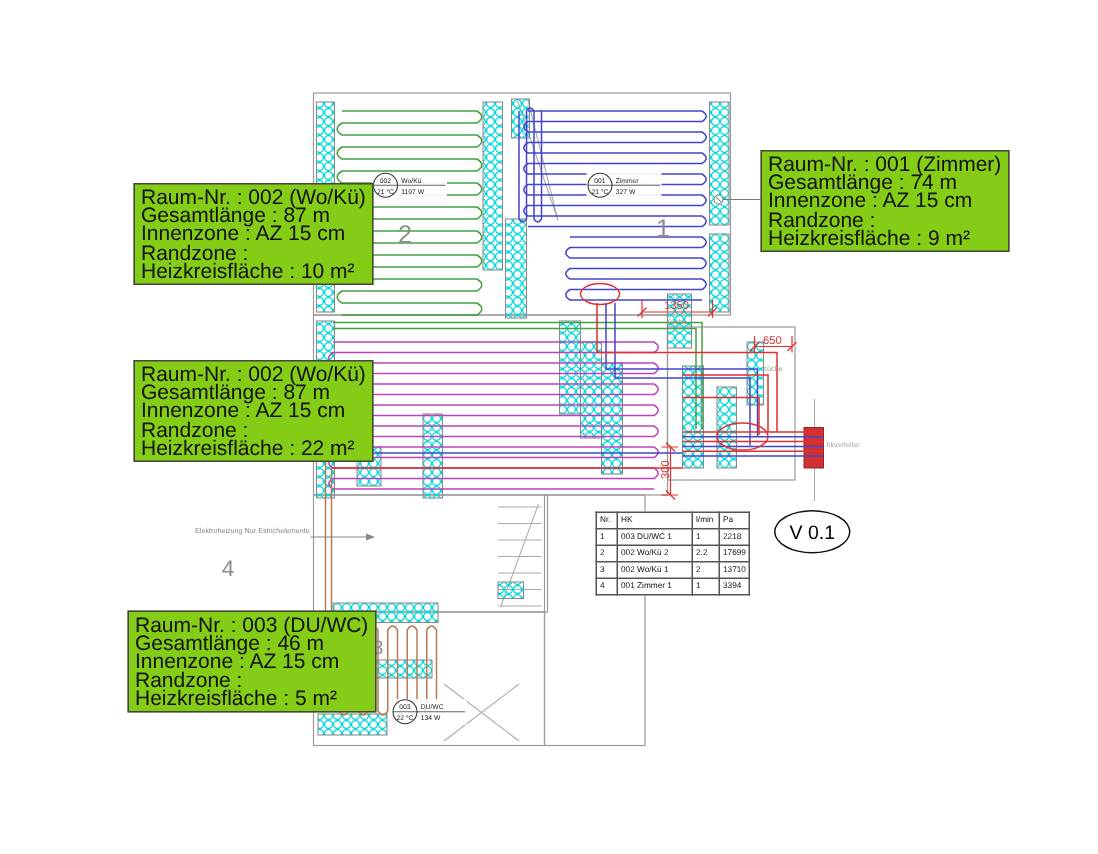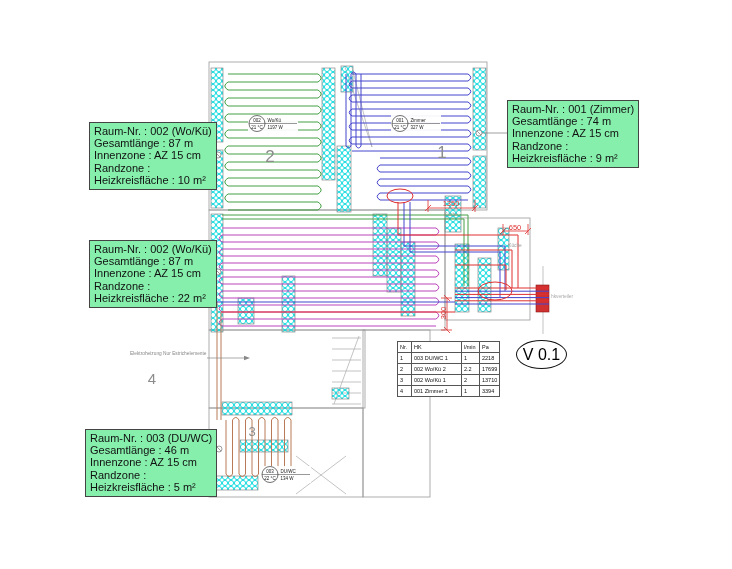--- a/index.html
+++ b/index.html
@@ -1,28 +1,28 @@
 <!DOCTYPE html>
 <html><head>
 <meta charset="utf-8">
 <style>
   html,body{margin:0;padding:0;background:#fff}
   .stage{position:relative;width:732px;height:569px;background:#fff;overflow:hidden;
          font-family:"Liberation Sans",sans-serif}
   svg{font-family:"Liberation Sans",sans-serif}
-  .info-box{position:absolute;background:#86efac;border:1px solid #444;padding:2px 4px 3px 4px;
-            font-size:11px;line-height:12.2px;color:#111;white-space:nowrap;z-index:3}
+  .info-box{position:absolute;background:#84cc16;border:1px solid #444;padding:2px 4px 3px 4px;
+            font-size:14px;line-height:12.2px;color:#111;white-space:nowrap;z-index:3}
   .il{display:block}
   .flow-table{position:absolute;left:397px;top:341px;width:102px;border-collapse:collapse;
               table-layout:fixed;font-size:5.5px;color:#111;background:#fff;z-index:3}
   .flow-table th,.flow-table td{border:0.6px solid #555;padding:0.5px 2px;font-weight:normal;
               text-align:left;height:9px;overflow:hidden;white-space:nowrap}
   .version{position:absolute;left:516px;top:340px;width:49px;height:27px;border:1.4px solid #111;
            border-radius:50%;display:flex;align-items:center;justify-content:center;
-           font-size:16px;color:#000;background:#fff;z-index:3}
+           font-size:13px;color:#000;background:#fff;z-index:3}
 </style>
 </head>
 <body>
 
 <div class="stage">
 
   <svg id="plan" width="732" height="569" viewBox="0 0 732 569" style="position:absolute;left:0;top:0;z-index:1">
     <defs>
       <pattern id="bub" width="6" height="6" patternUnits="userSpaceOnUse">
         <circle cx="3" cy="3" r="2.6" fill="none" stroke="#00d8dc" stroke-width="0.9"></circle>
@@ -181,21 +181,21 @@
     <span class="il">Randzone :</span>
     <span class="il">Heizkreisfläche : 22 m²</span>
   </div>
   <div class="info-box" style="left:507px;top:100px">
     <span class="il">Raum-Nr. : 001 (Zimmer)</span>
     <span class="il">Gesamtlänge : 74 m</span>
     <span class="il">Innenzone : AZ 15 cm</span>
     <span class="il">Randzone :</span>
     <span class="il">Heizkreisfläche : 9 m²</span>
   </div>
-  <div class="info-box" style="left:85px;top:429px">
+  <div class="info-box" style="left:85px;top:407px">
     <span class="il">Raum-Nr. : 003 (DU/WC)</span>
     <span class="il">Gesamtlänge : 46 m</span>
     <span class="il">Innenzone : AZ 15 cm</span>
     <span class="il">Randzone :</span>
     <span class="il">Heizkreisfläche : 5 m²</span>
   </div>
 
   <table class="flow-table">
     <colgroup>
         <col style="width:14px">

